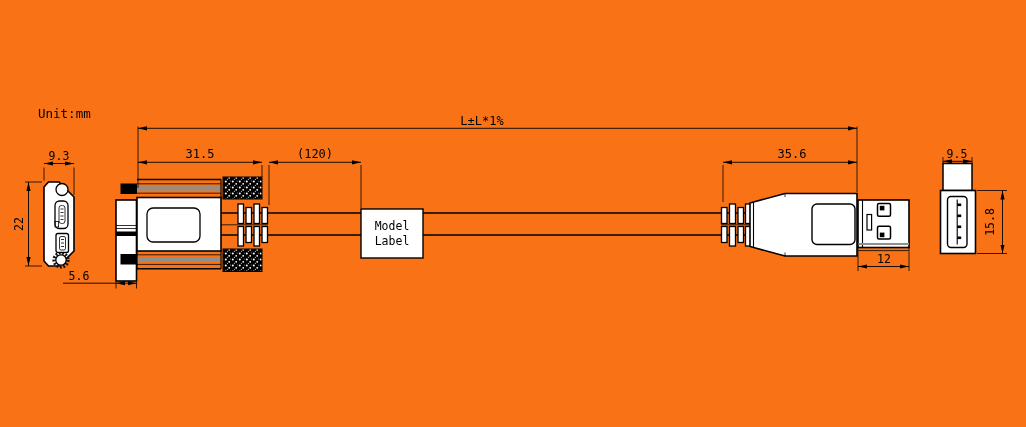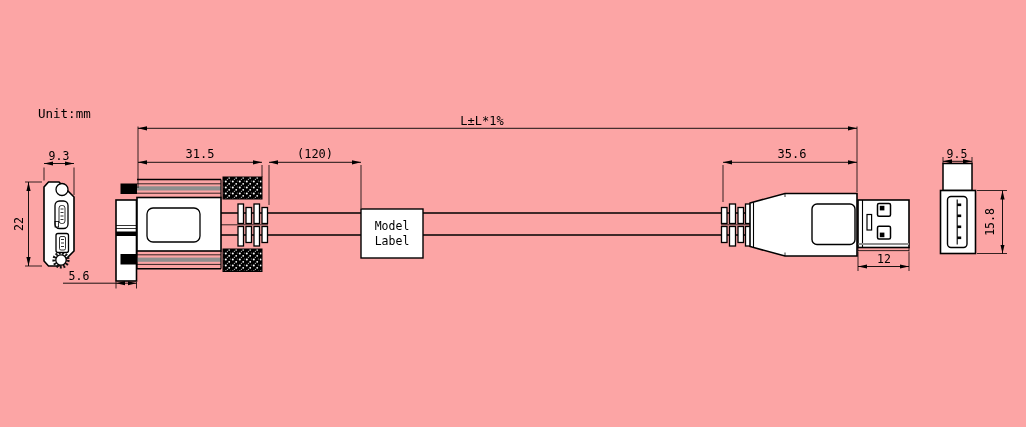--- a/index.html
+++ b/index.html
@@ -1,17 +1,17 @@
 <!DOCTYPE html>
 <html><head>
 <meta charset="utf-8">
 <style>
   html,body { margin:0; padding:0; background:#ffffff; }
   .canvas {
-    position:relative; width:1026px; height:427px; background:#fca5a5;
+    position:relative; width:1026px; height:427px; background:#f97316;
     font-family:"DejaVu Sans Mono","Liberation Mono",monospace;
   }
   svg { display:block; }
   svg text {
     font-family:"DejaVu Sans Mono","Liberation Mono",monospace;
     fill:#000;
   }
   .ol   { stroke:#000; stroke-width:1.6; fill:#fff; }   
   .ol2  { stroke:#000; stroke-width:1.3; fill:#fff; }
   .ln   { stroke:#000; stroke-width:1.6; fill:none; }

